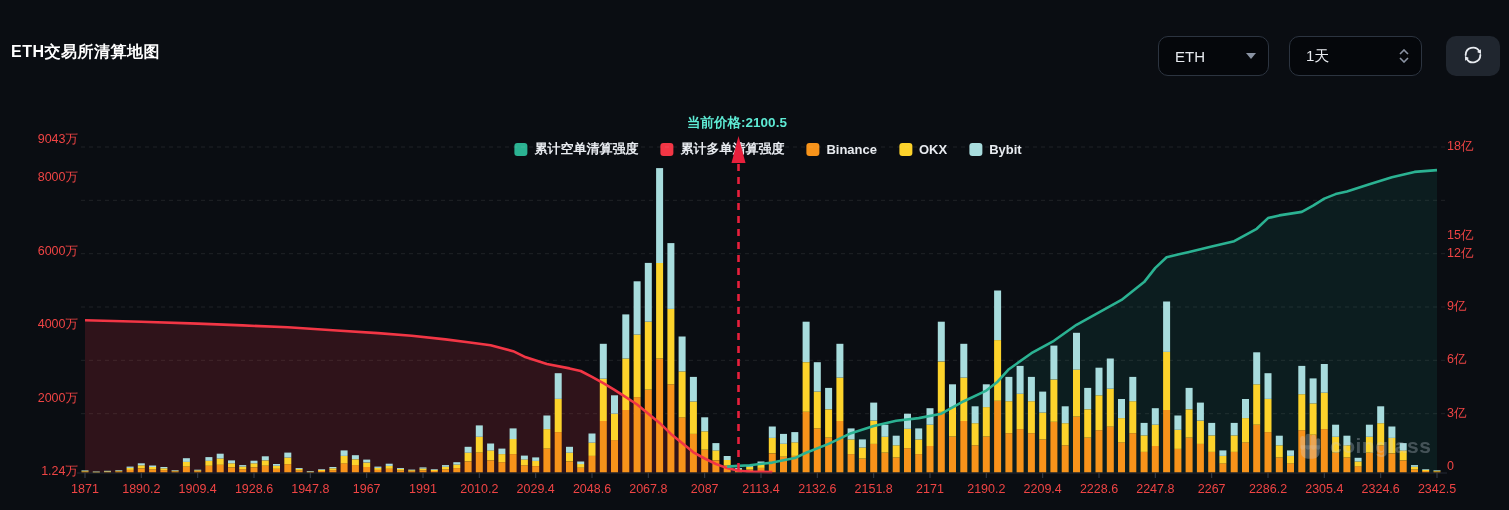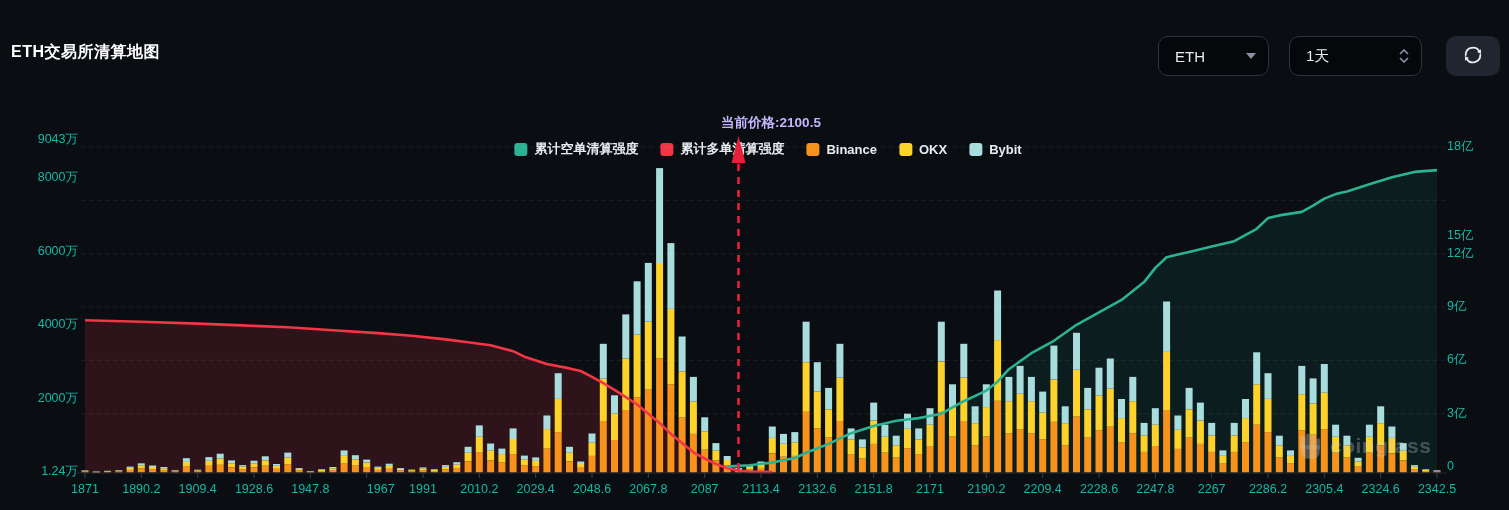--- a/index.html
+++ b/index.html
@@ -11,26 +11,26 @@
     color:#e8ebf0;font-size:15px;display:flex;align-items:center;justify-content:space-between;padding:0 12px 0 16px;cursor:pointer;}
   .ctl.symbol{width:111px;margin-right:20px;}
   .ctl.interval{width:133px;margin-right:24px;}
   .refresh-btn{width:54px;height:40px;background:#20262f;border:none;border-radius:10px;display:flex;
     align-items:center;justify-content:center;cursor:pointer;}
   .caret{width:0;height:0;border-left:5px solid transparent;border-right:5px solid transparent;border-top:6px solid #8a93a3;}
   .stepper{display:flex;flex-direction:column;gap:2px;}
   .legend{position:absolute;top:99px;left:768px;transform:translateX(-50%);display:flex;gap:22px;align-items:center;white-space:nowrap;}
   .legend-item{display:flex;align-items:center;gap:7px;color:#e8ebf0;font-size:13px;font-weight:600;cursor:pointer;margin-top:41px;}
   .swatch{width:13px;height:13px;border-radius:3px;display:inline-block;}
-  .price-annotation{position:absolute;top:114px;left:771px;transform:translateX(-50%);
-    color:#c4b5fd;font-size:13.5px;font-weight:700;text-align:center;}
+  .price-annotation{position:absolute;top:114px;left:737px;transform:translateX(-50%);
+    color:#5eead4;font-size:13.5px;font-weight:700;text-align:center;}
   #chart-svg{position:absolute;left:0;top:0;}
   .grid{stroke:rgba(255,255,255,0.09);stroke-dasharray:4 4;stroke-width:1;}
   .priceline{stroke:#e8203c;stroke-width:2.6;stroke-dasharray:7 6;}
-  .axis-label{position:absolute;color:#14b8a6;font-size:12.5px;line-height:14px;}
+  .axis-label{position:absolute;color:#ef4444;font-size:12.5px;line-height:14px;}
   .axis-label.left{width:50px;text-align:right;}
   .axis-label.x{width:56px;text-align:center;}
   .watermark{position:absolute;left:1296px;top:428px;display:flex;align-items:center;gap:6px;opacity:.55;pointer-events:none;}
   .watermark-text{color:rgba(198,205,216,0.55);font-size:21px;font-weight:700;letter-spacing:.5px;}
 </style>
 </head>
 <body>
 
 <div class="stage">
 
@@ -505,21 +505,21 @@
       <div class="axis-label right" style="left: 1447px; top: 245.667px;">12亿</div>
       <div class="axis-label right" style="left: 1447px; top: 299px;">9亿</div>
       <div class="axis-label right" style="left: 1447px; top: 352.333px;">6亿</div>
       <div class="axis-label right" style="left: 1447px; top: 405.667px;">3亿</div>
       <div class="axis-label right" style="left: 1447px; top: 459px;">0</div>
       <div class="axis-label x" style="left: 57px; top: 482px;">1871</div>
       <div class="axis-label x" style="left: 113.333px; top: 482px;">1890.2</div>
       <div class="axis-label x" style="left: 169.667px; top: 482px;">1909.4</div>
       <div class="axis-label x" style="left: 226px; top: 482px;">1928.6</div>
       <div class="axis-label x" style="left: 282.333px; top: 482px;">1947.8</div>
-      <div class="axis-label x" style="left: 338.667px; top: 482px; text-align: right;">1967</div>
+      <div class="axis-label x" style="left: 338.667px; top: 482px;">1967</div>
       <div class="axis-label x" style="left: 395px; top: 482px;">1991</div>
       <div class="axis-label x" style="left: 451.333px; top: 482px;">2010.2</div>
       <div class="axis-label x" style="left: 507.667px; top: 482px;">2029.4</div>
       <div class="axis-label x" style="left: 564px; top: 482px;">2048.6</div>
       <div class="axis-label x" style="left: 620.333px; top: 482px;">2067.8</div>
       <div class="axis-label x" style="left: 676.667px; top: 482px;">2087</div>
       <div class="axis-label x" style="left: 733px; top: 482px;">2113.4</div>
       <div class="axis-label x" style="left: 789.333px; top: 482px;">2132.6</div>
       <div class="axis-label x" style="left: 845.667px; top: 482px;">2151.8</div>
       <div class="axis-label x" style="left: 902px; top: 482px;">2171</div>

